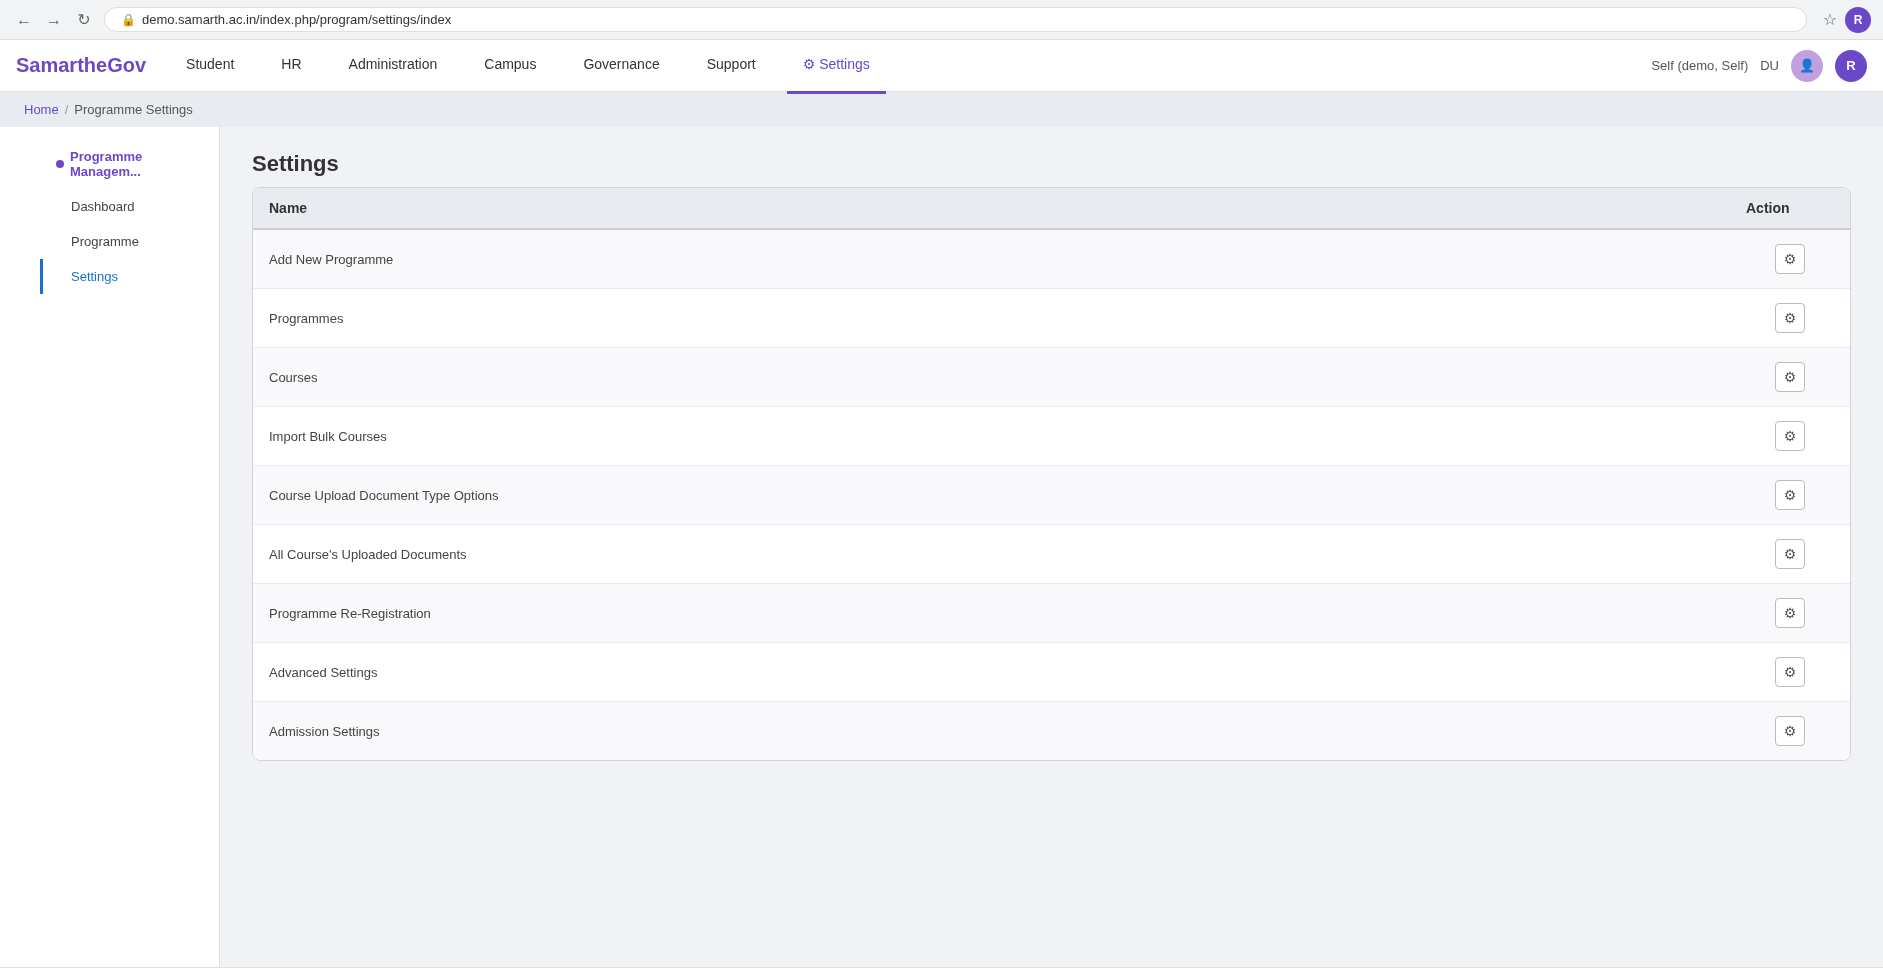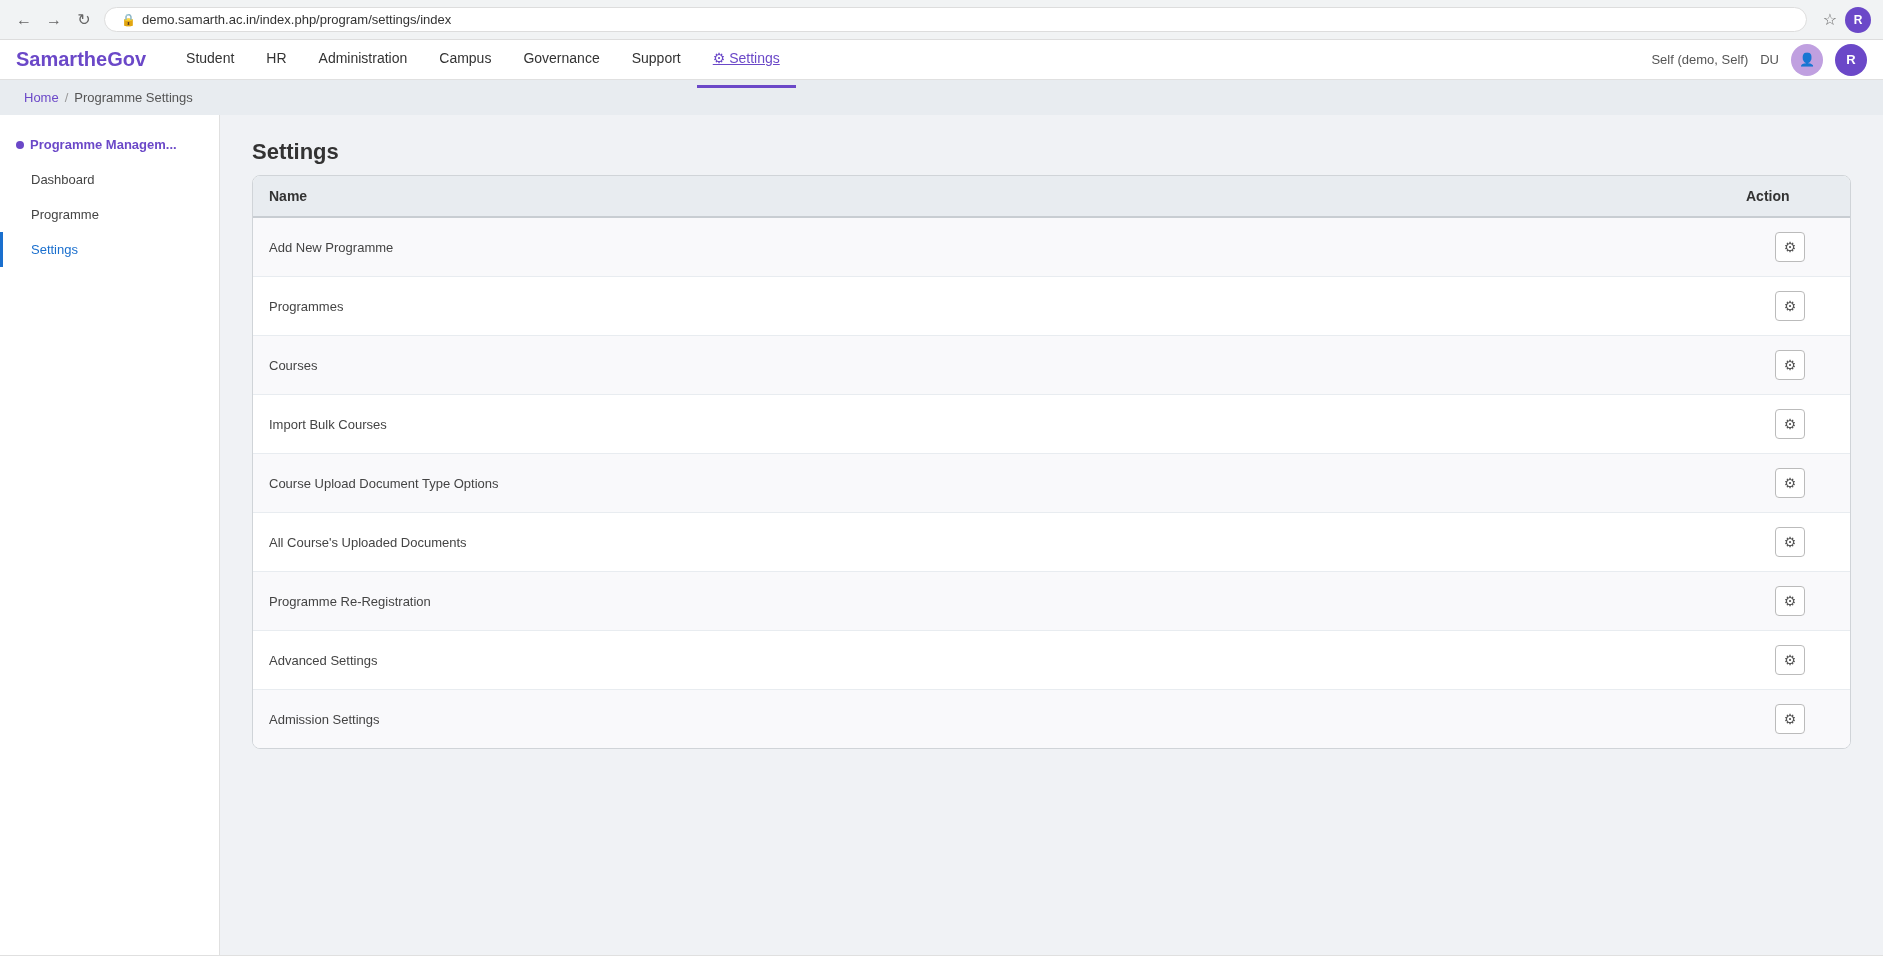--- a/index.html
+++ b/index.html
@@ -36,43 +36,43 @@
       font-size: 12px; font-weight: bold; cursor: pointer;
     }
 
     
     .app-header {
       background: white;
       border-bottom: 1px solid #e0e0e0;
       display: flex;
       align-items: center;
       padding: 0 16px;
-      height: 40px;
+      height: 52px;
       justify-content: space-between;
     }
     .logo {
       font-size: 20px;
       font-weight: bold;
       color: #1a1a2e;
       margin-right: 24px;
       white-space: nowrap;
     }
     .logo span { color: #6b48c8; }
-    .nav-menu { display: flex; align-items: center; gap: 0; flex: 1; }
+    .nav-menu { display: flex; align-items: center; gap: 15px; flex: 1; }
     .nav-item {
       padding: 0 16px;
       height: 56px;
       display: flex;
       align-items: center;
       cursor: pointer;
       font-size: 14px;
       color: #333;
       border-bottom: 3px solid transparent;
     }
-    .nav-item.active { color: #6b48c8; border-bottom-color: #6b48c8; text-decoration: underline; }
+    .nav-item.active { color: #6b48c8; border-bottom-color: #6b48c8; }
     .header-right { display: flex; align-items: center; gap: 12px; }
     .user-info { font-size: 13px; color: #555; }
     .header-avatar {
       width: 32px; height: 32px; border-radius: 50%; background: #c0a0e0;
       display: flex; align-items: center; justify-content: center;
       font-size: 13px; font-weight: bold; cursor: pointer;
     }
     .header-avatar-2 {
       width: 32px; height: 32px; border-radius: 50%; background: #6b48c8;
       display: flex; align-items: center; justify-content: center;
@@ -95,20 +95,21 @@
     
     .main-layout { display: flex; min-height: calc(100vh - 136px); }
 
     
     .sidebar {
       width: 220px;
       background: white;
       border-right: 1px solid #e0e0e0;
       padding-top: 12px;
       flex-shrink: 0;
+      padding-left: 40px;
     }
     .sidebar-section-header {
       padding: 10px 16px;
       font-size: 13px;
       font-weight: 600;
       color: #6b48c8;
       display: flex;
       align-items: center;
       gap: 6px;
     }

